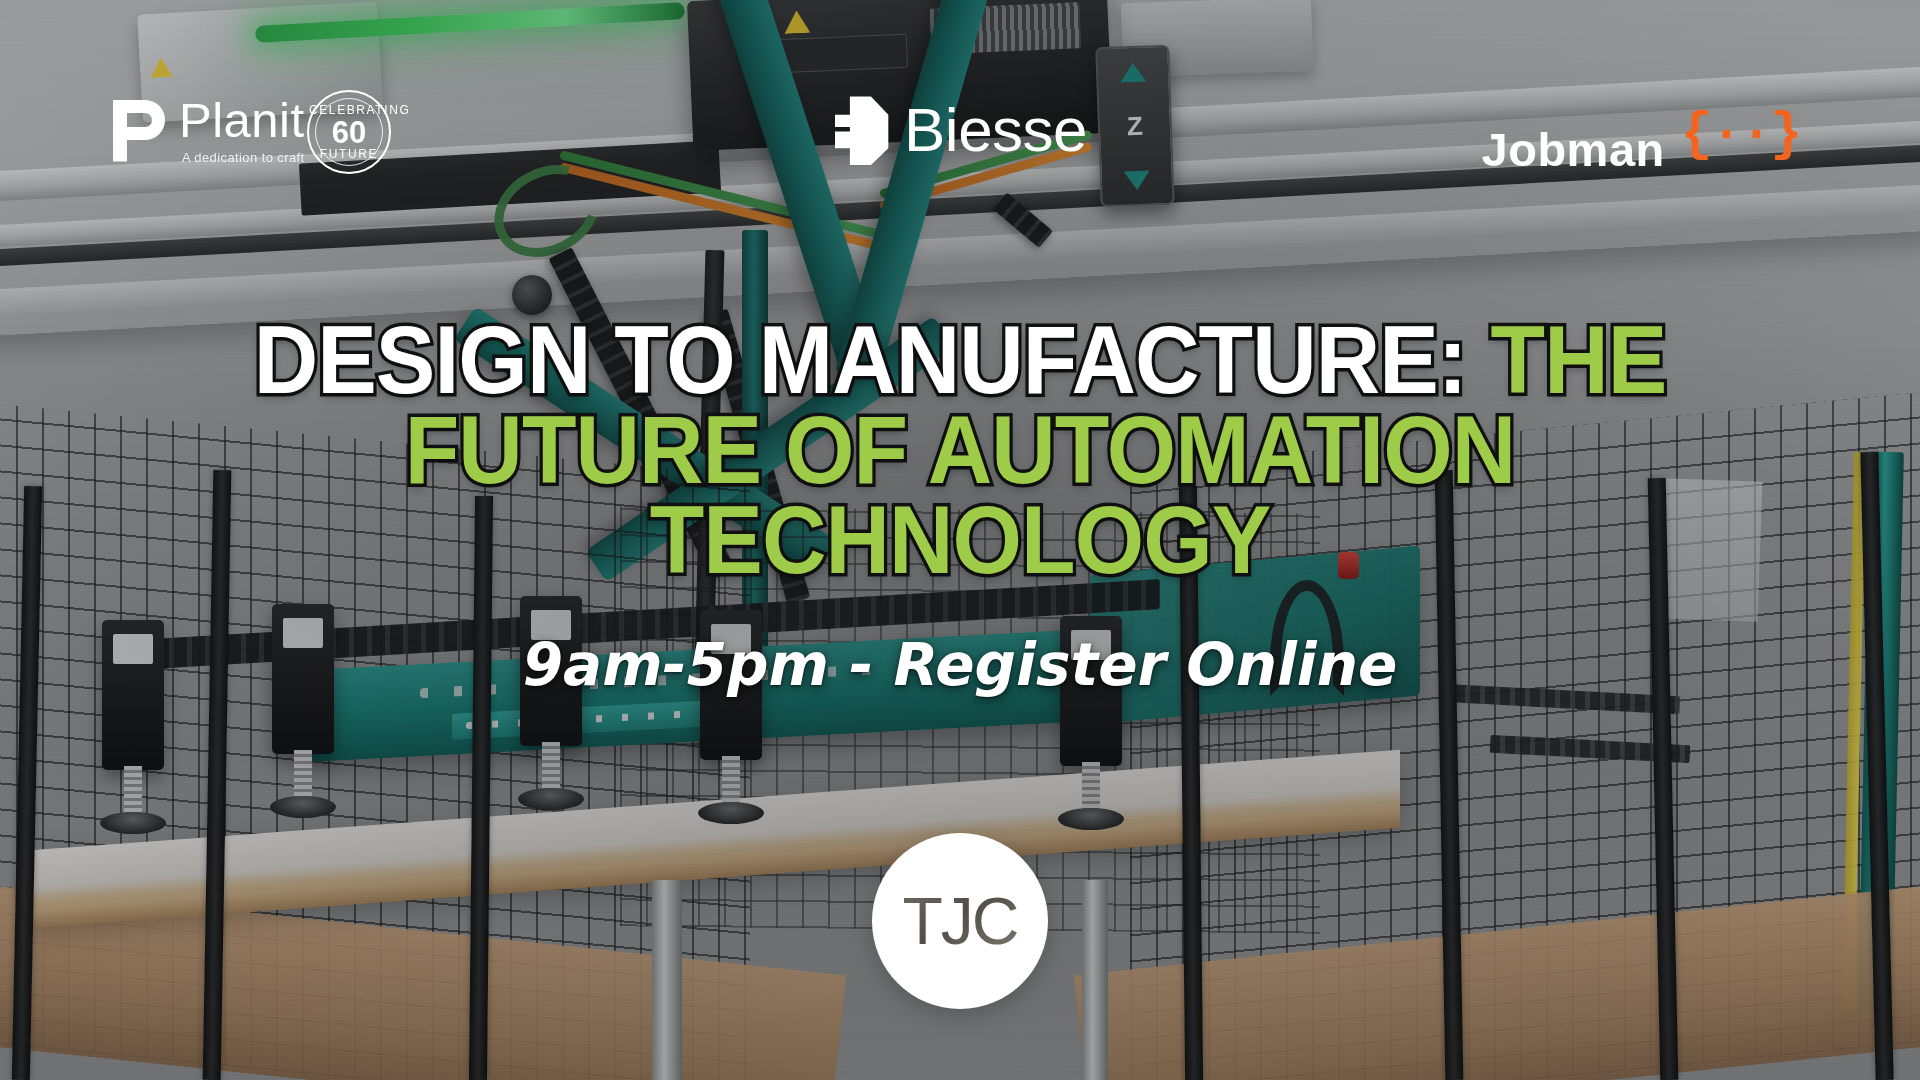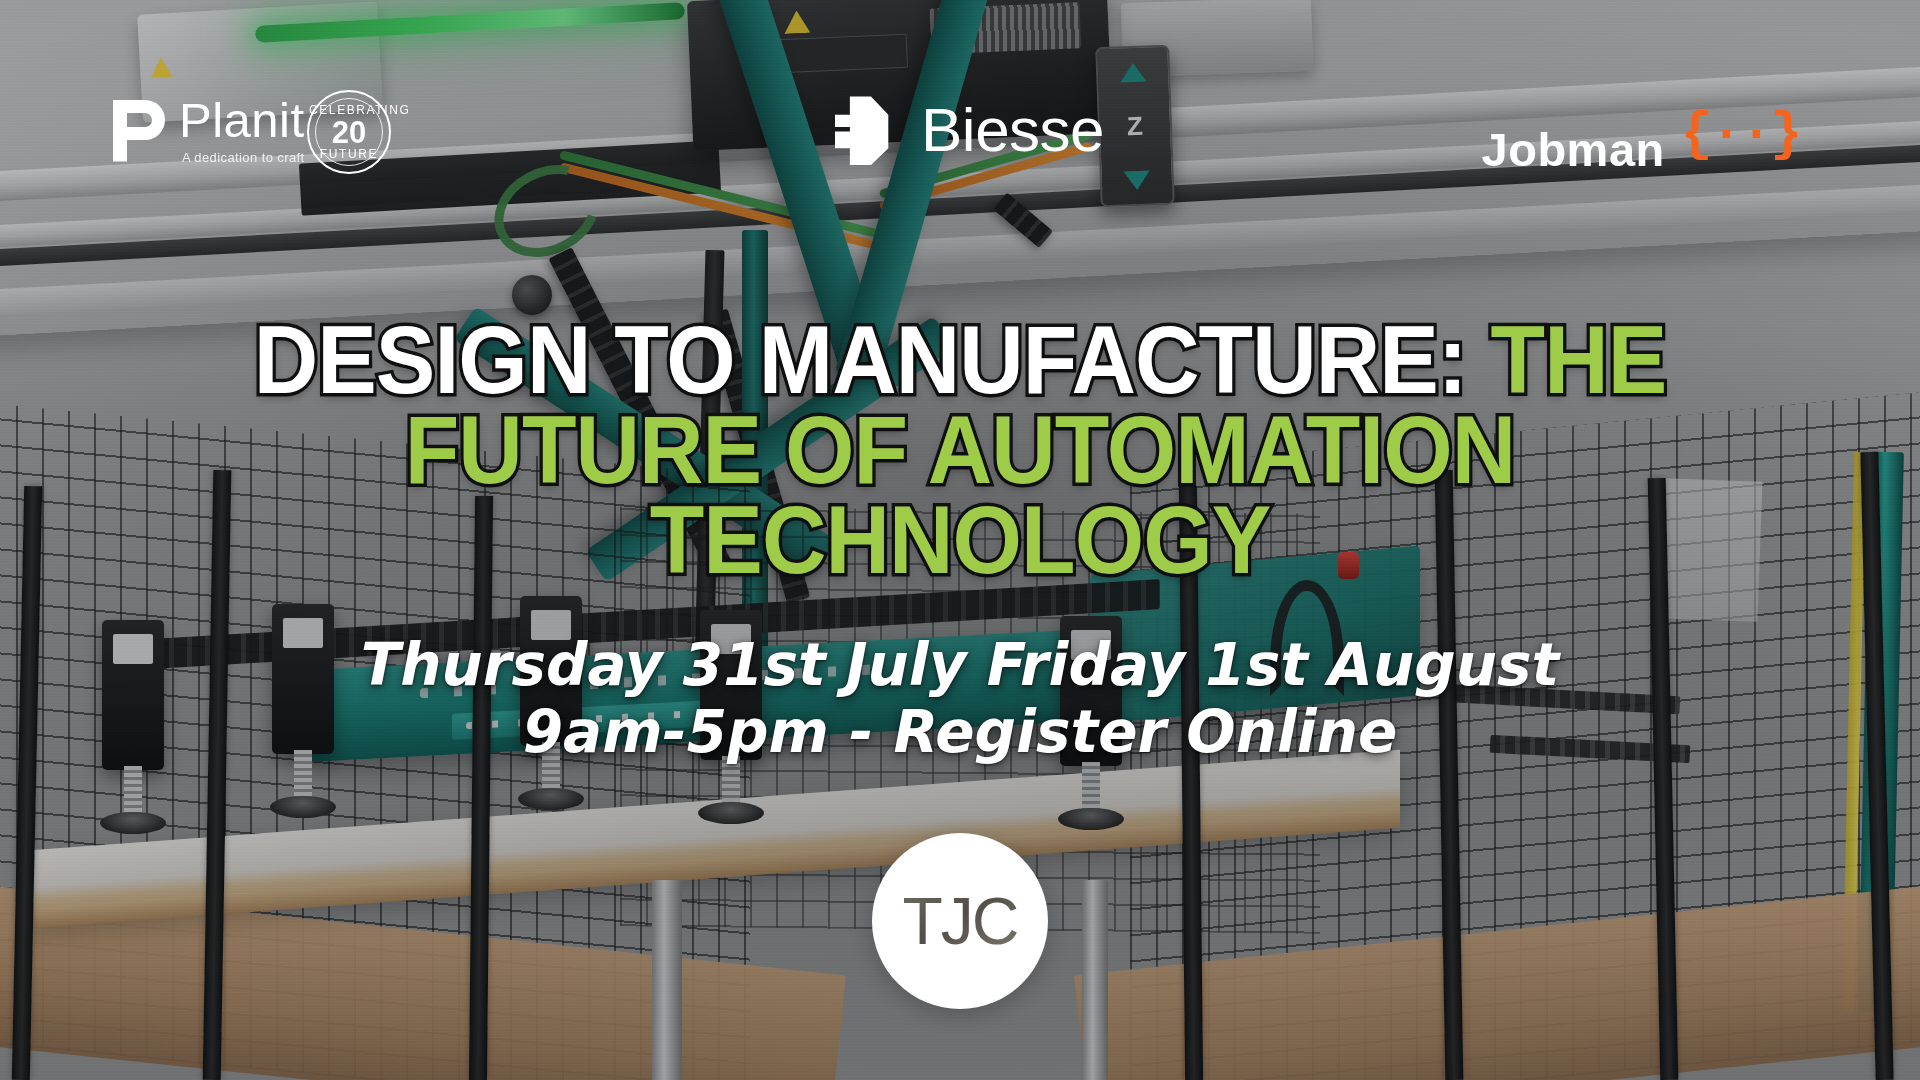--- a/index.html
+++ b/index.html
@@ -364,21 +364,21 @@
   .badge40 .inner { position:absolute; inset:6px; border-radius:50%; border:1px solid rgba(255,255,255,.85); }
   .badge40 .num { color:#fff; font-size:31px; font-weight:700; line-height:1; font-family:"Liberation Sans",sans-serif;}
   .badge40 .top-txt, .badge40 .bot-txt {
     position:absolute; width:100%; text-align:center; color:#fff;
     font-size:12px; letter-spacing:1.6px; font-weight:400; font-family:"Liberation Sans",sans-serif;
   }
   .badge40 .top-txt { top:11px; }
   .badge40 .bot-txt { bottom:11px; }
 
   
-  .biesse { position:absolute; left:835px; top:-4px; display:flex; align-items:center; gap:24px; }
+  .biesse { position:absolute; left:835px; top:-4px; display:flex; align-items:center; gap:7px; }
   .biesse-mark { position:relative; width:62px; height:76px; }
   .biesse-mark .b-shape {
     position:absolute; inset:0; background:#fff;
     clip-path:polygon(0% 30%, 24% 30%, 24% 6%, 58% 6%, 86% 30%, 86% 74%, 58% 96%, 24% 96%, 24% 74%, 0% 74%, 0% 52%, 24% 52%, 24% 46%, 0% 46%);
   }
   .biesse-name { color:#fff; font-size:62px; font-weight:400; letter-spacing:-.5px; line-height:1; font-family:"Liberation Sans",sans-serif; }
 
   
   .jobman { position:absolute; right:120px; top:6px; display:flex; align-items:center; gap:16px; }
   .jobman-name {
@@ -562,21 +562,21 @@
         </div>
         <div class="planit-words">
           <span class="planit-name">Planit</span>
           <span class="planit-tag">A dedication to craft</span>
         </div>
       </div>
 
       <div class="badge40">
         <div class="inner"></div>
         <span class="top-txt">CELEBRATING</span>
-        <span class="num">20</span>
+        <span class="num">60</span>
         <span class="bot-txt">FUTURE</span>
       </div>
 
       <div class="biesse">
         <div class="biesse-mark">
           <div class="b-shape"></div>
         </div>
         <span class="biesse-name">Biesse</span>
       </div>
 
@@ -586,21 +586,20 @@
       </div>
     </div>
 
     <div class="headline">
       <span class="ln"><span class="hl-white">DESIGN TO MANUFACTURE:</span> <span class="hl-green">THE</span></span>
       <span class="ln hl-green">FUTURE OF AUTOMATION</span>
       <span class="ln hl-green">TECHNOLOGY</span>
     </div>
 
     <div class="script-block">
-      <span class="sl">Thursday 31st July Friday 1st August</span>
       <span class="sl">9am-5pm - Register Online</span>
     </div>
 
     <div class="tjc">
       <span class="tjc-text">TJC</span>
     </div>
 
   </div>
 </div>
 

